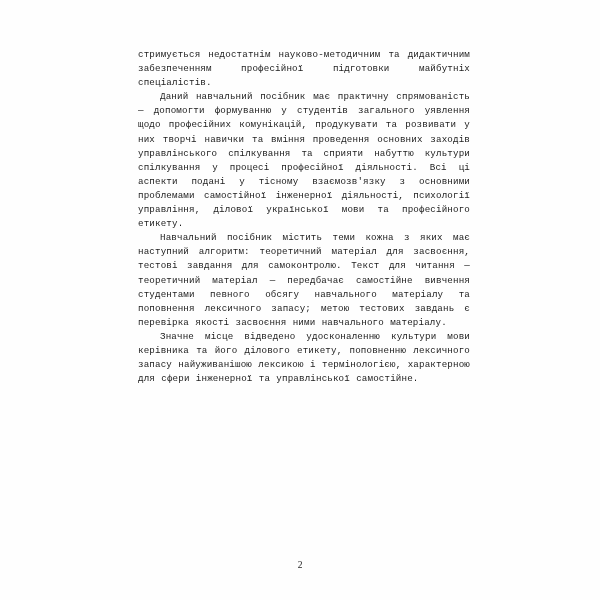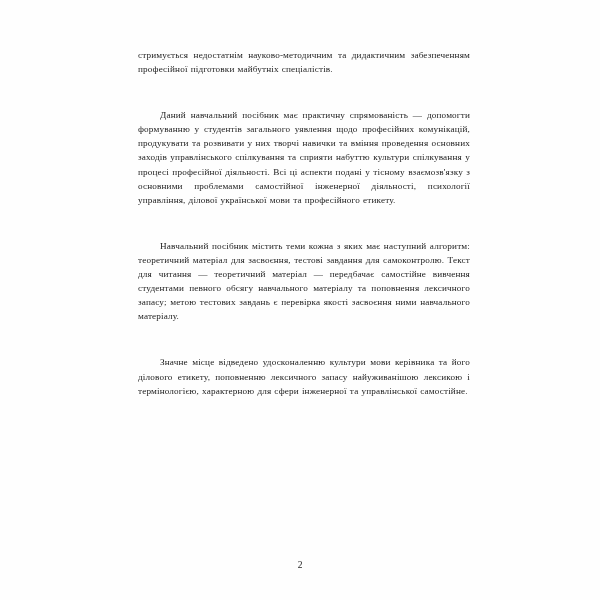--- a/index.html
+++ b/index.html
@@ -18,34 +18,34 @@
     width: 600px;
     height: 600px;
     background: #fefefe;
     box-sizing: border-box;
   }
   .text-block {
     position: absolute;
     left: 138px;
     top: 48px;
     width: 332px;
+    font-family: Liberation Mono, monospace;
   }
   .para {
     margin: 0 0 0 0;
     text-align: justify;
     text-justify: inter-word;
     font-size: 9.2px;
     line-height: 14.1px;
     color: #1b1b1b;
     letter-spacing: 0.15px;
     word-spacing: 0.6px;
   }
   .para.indent {
     text-indent: 22px;
-    margin-top: 32px;
   }
   .page-number {
     position: absolute;
     left: 0;
     right: 0;
     top: 560px;
     text-align: center;
     font-size: 9.5px;
     color: #1b1b1b;
     font-family: "Liberation Serif", serif;

